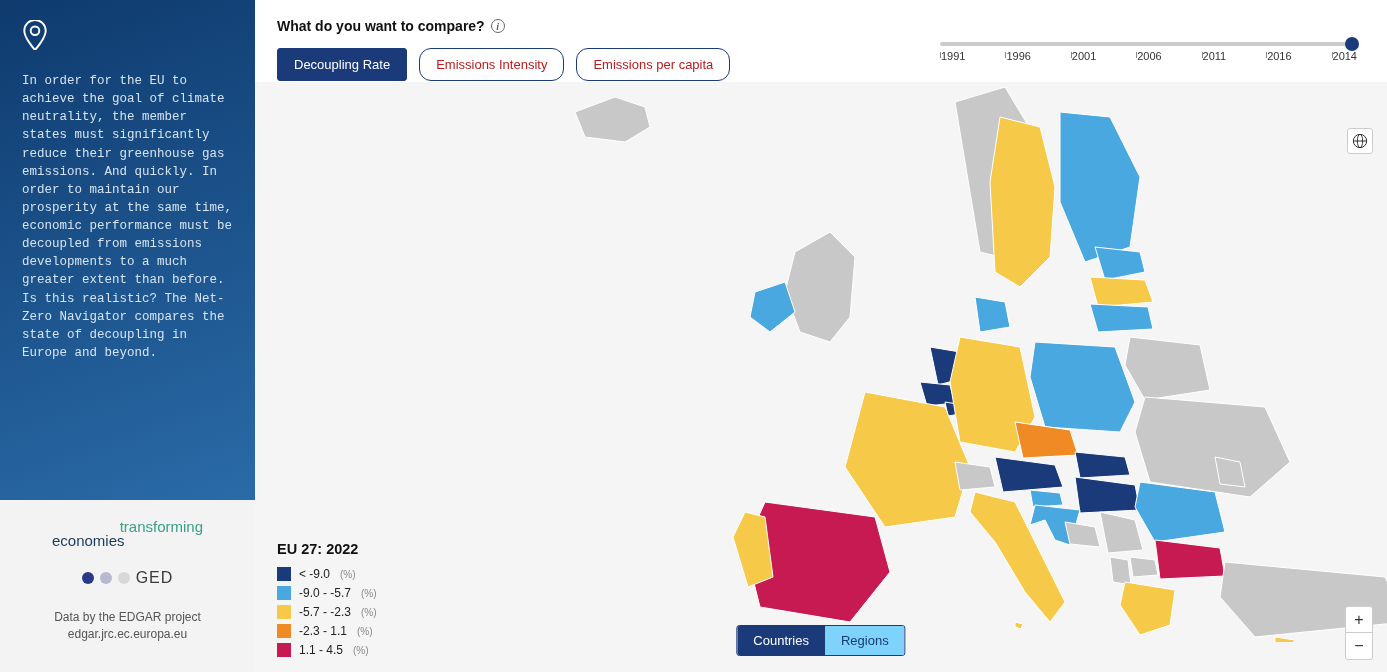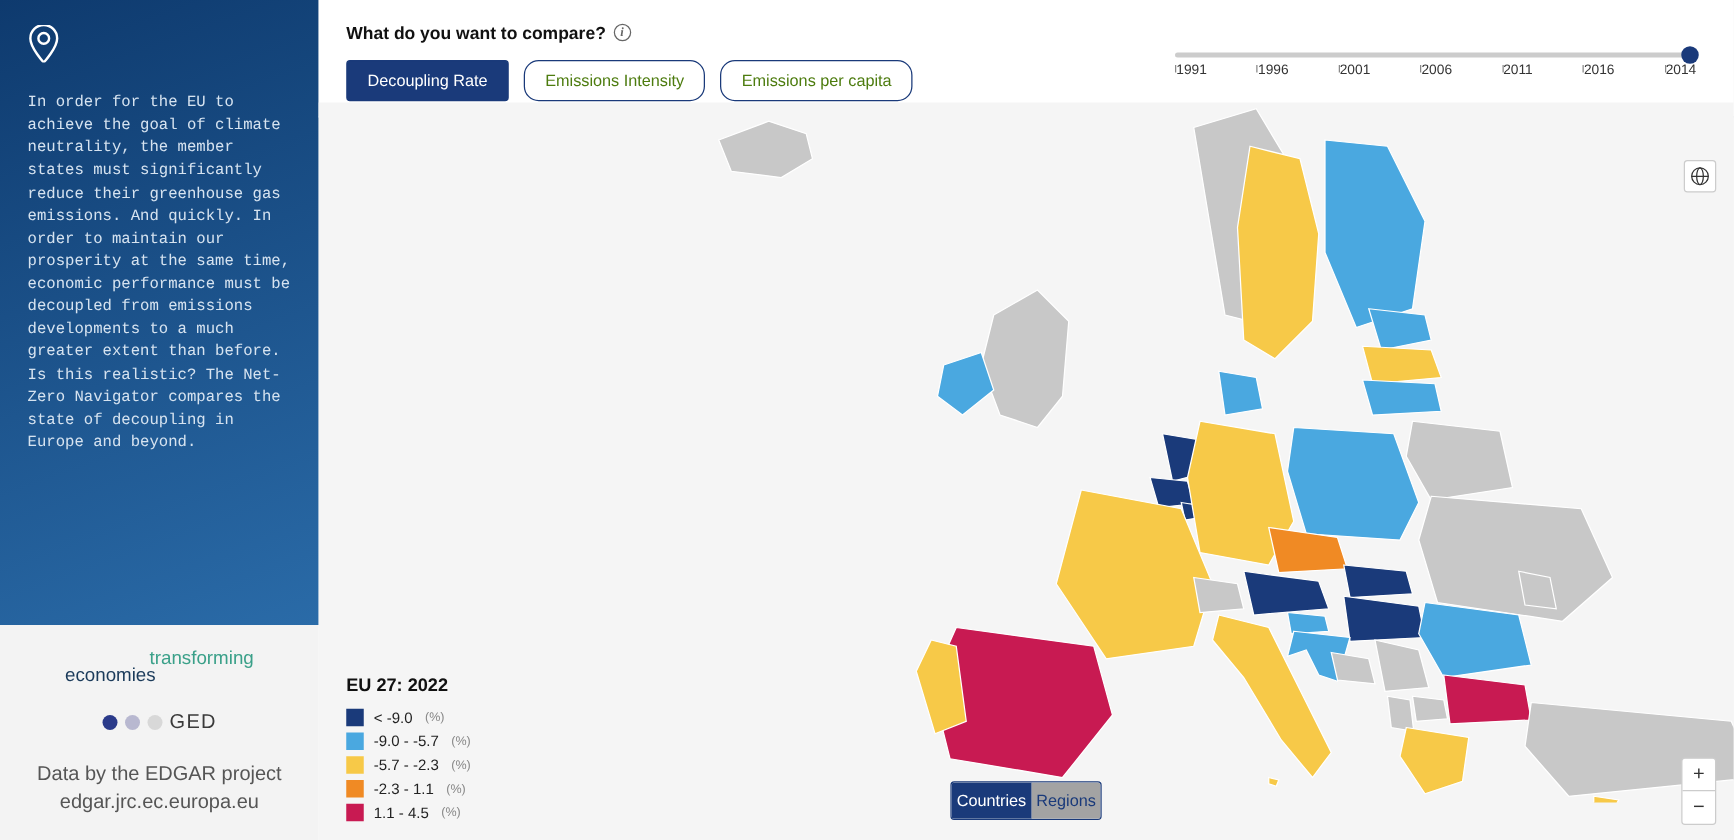--- a/index.html
+++ b/index.html
@@ -10,31 +10,31 @@
 .pin-icon { width: 26px; height: 30px; margin-bottom: 18px; }
 .app-title { font-size: 21px; font-weight: 600; margin-bottom: 18px; color:#fff; }
 .app-desc { font-size: 12.5px; line-height: 1.45; color: #d6e3f0; font-family: Liberation Mono, monospace; }
 .sidebar-bottom { background: #f3f3f3; flex: 1; padding: 20px 22px 10px; text-align: center; display:flex; flex-direction:column; justify-content:flex-start; }
 .logo1 { color:#0a4a4a; font-size:15px; line-height:0.9; margin-bottom:22px; }
 .logo1 .t1 { color:#3aa089; font-weight:500; }
 .logo1 .t2 { color:#1a3a5a; font-weight:500; }
 .logo2-row { display:flex; align-items:center; justify-content:center; gap:6px; margin-bottom:22px; }
 .dot { width:12px; height:12px; border-radius:50%; }
 .ged-text { font-size:16px; color:#3a3a3a; letter-spacing:1px; font-weight:500; }
-.credit { font-size:16px; color:#555; line-height:1.4; }
+.credit { font-size:12px; color:#555; line-height:1.4; }
 
 .main { flex:1; position:relative; background:#f5f5f5; }
 
 .top-bar { padding: 18px 22px 0 22px; background:#fff; border-bottom:1px solid #e5e5e5; position:relative; }
 .compare-label { font-size: 14px; font-weight: 700; color: #111; display:flex; align-items:center; gap:6px; margin-bottom:14px; }
 .info-icon { width:14px; height:14px; border:1px solid #666; border-radius:50%; display:inline-flex; align-items:center; justify-content:center; font-size:10px; color:#666; font-style:italic; font-family:serif; }
 .toggle-row { display:flex; gap:12px; padding-bottom:12px; }
 .toggle-btn { padding: 8px 16px; font-size: 13px; border-radius: 3px; cursor:pointer; border:1.5px solid #1a3a7a; }
 .toggle-btn.active { background:#1a3a7a; color:#fff; }
-.toggle-btn.inactive { background:#fff; color:#4d7c0f;border-radius:12px; }
+.toggle-btn.inactive { background:#fff; color:#b91c1c;border-radius:12px; }
 
 .timeline-wrap { position:absolute; top:42px; left:685px; right:30px; }
 .timeline-track { height:4px; background:#ccc; border-radius:2px; position:relative; margin-bottom:4px; }
 .timeline-handle { width:14px; height:14px; background:#1a3a7a; border-radius:50%; position:absolute; right:-2px; top:-5px; }
 .timeline-ticks { display:flex; justify-content:space-between; position:relative; }
 .tick { display:flex; flex-direction:row; align-items:center; }
 .tick-mark { width:1px; height:6px; background:#888; margin-bottom:2px; }
 .tick-label { font-size:11px; color:#333; }
 
 .help-btn { position:absolute; top:6px; right:10px; width:20px; height:20px; border:1px solid #ccc; background:#fff; font-size:12px; color:#333; display:flex; align-items:center; justify-content:center; cursor:pointer; }
@@ -47,23 +47,23 @@
 .zoom-btn { width:26px; height:26px; display:flex; align-items:center; justify-content:center; font-size:16px; color:#333; cursor:pointer; }
 .zoom-btn:first-child { border-bottom:1px solid #ccc; }
 
 .legend { position:absolute; bottom:10px; left:22px; }
 .legend-title { font-size:14.5px; font-weight:700; color:#111; margin-bottom:10px; }
 .legend-item { display:flex; align-items:center; gap:8px; margin-bottom:5px; font-size:12px; color:#222; }
 .leg-sw { width:14px; height:14px; }
 .leg-unit { color:#888; font-size:10px; margin-left:2px; }
 
 .view-toggle { position:absolute; bottom:16px; left:50%; transform:translateX(-50%); display:flex; border:1.5px solid #1a3a7a; border-radius:3px; overflow:hidden; }
-.vt-btn { padding:7px 4px; font-size:13px; cursor:pointer; }
+.vt-btn { padding:7px 16px; font-size:13px; cursor:pointer; }
 .vt-btn.active { background:#1a3a7a; color:#fff; }
-.vt-btn.inactive { background:#a3a3a3; color:#1a3a7a; }
+.vt-btn.inactive { background:#7dd3fc; color:#1a3a7a; }
 
 .map-svg { position:absolute; top:0; left:280px; width:900px; height:560px; }
 .country { stroke:#fff; stroke-width:1; }
 </style>
 </head>
 <body>
 
 <div class="sidebar">
   <div class="sidebar-top">
     <svg class="pin-icon" viewBox="0 0 24 28">

